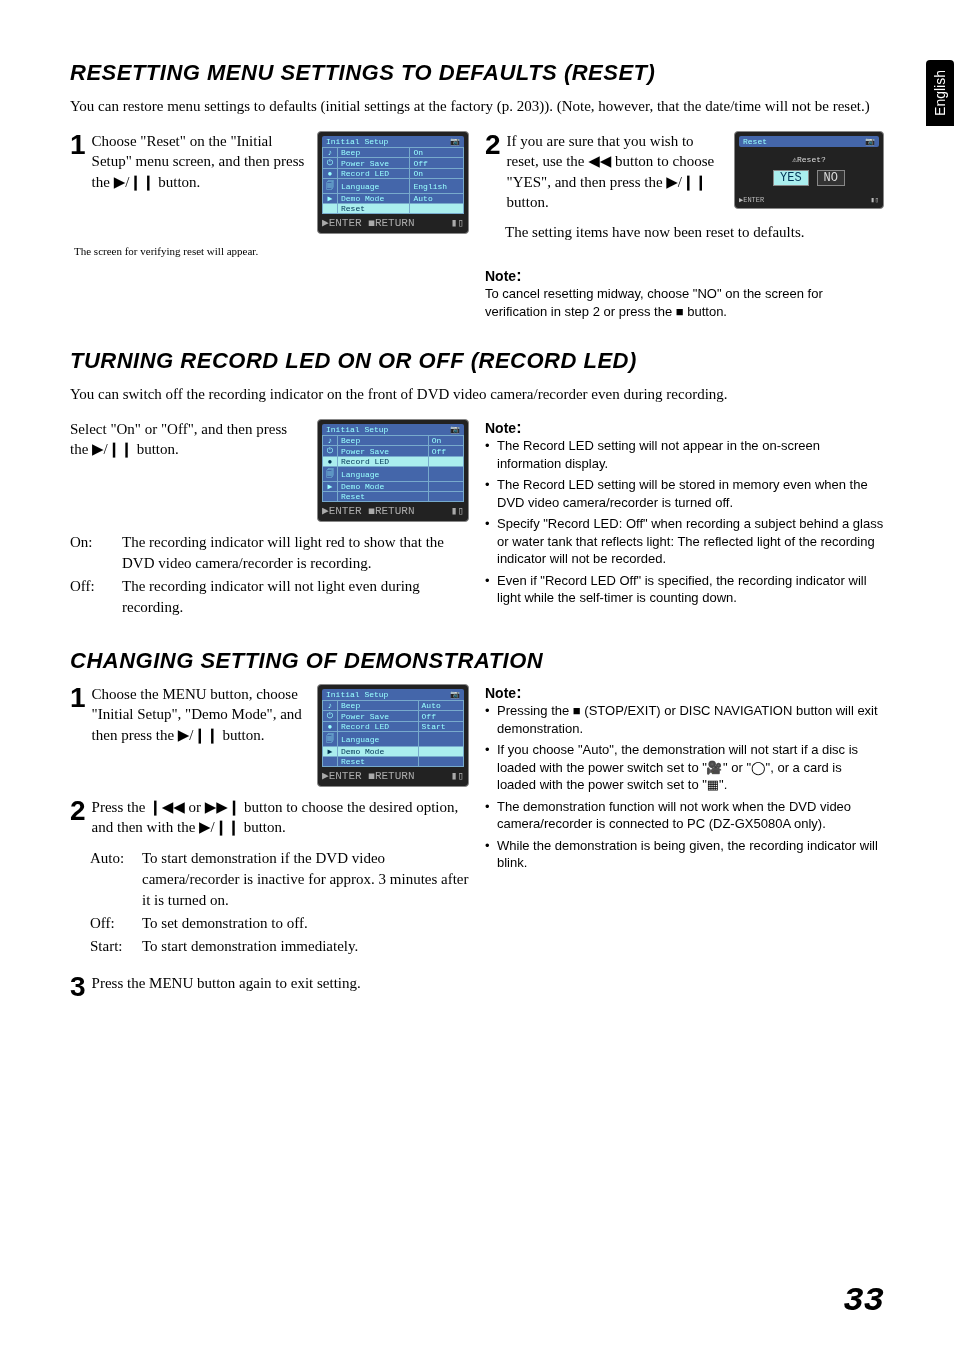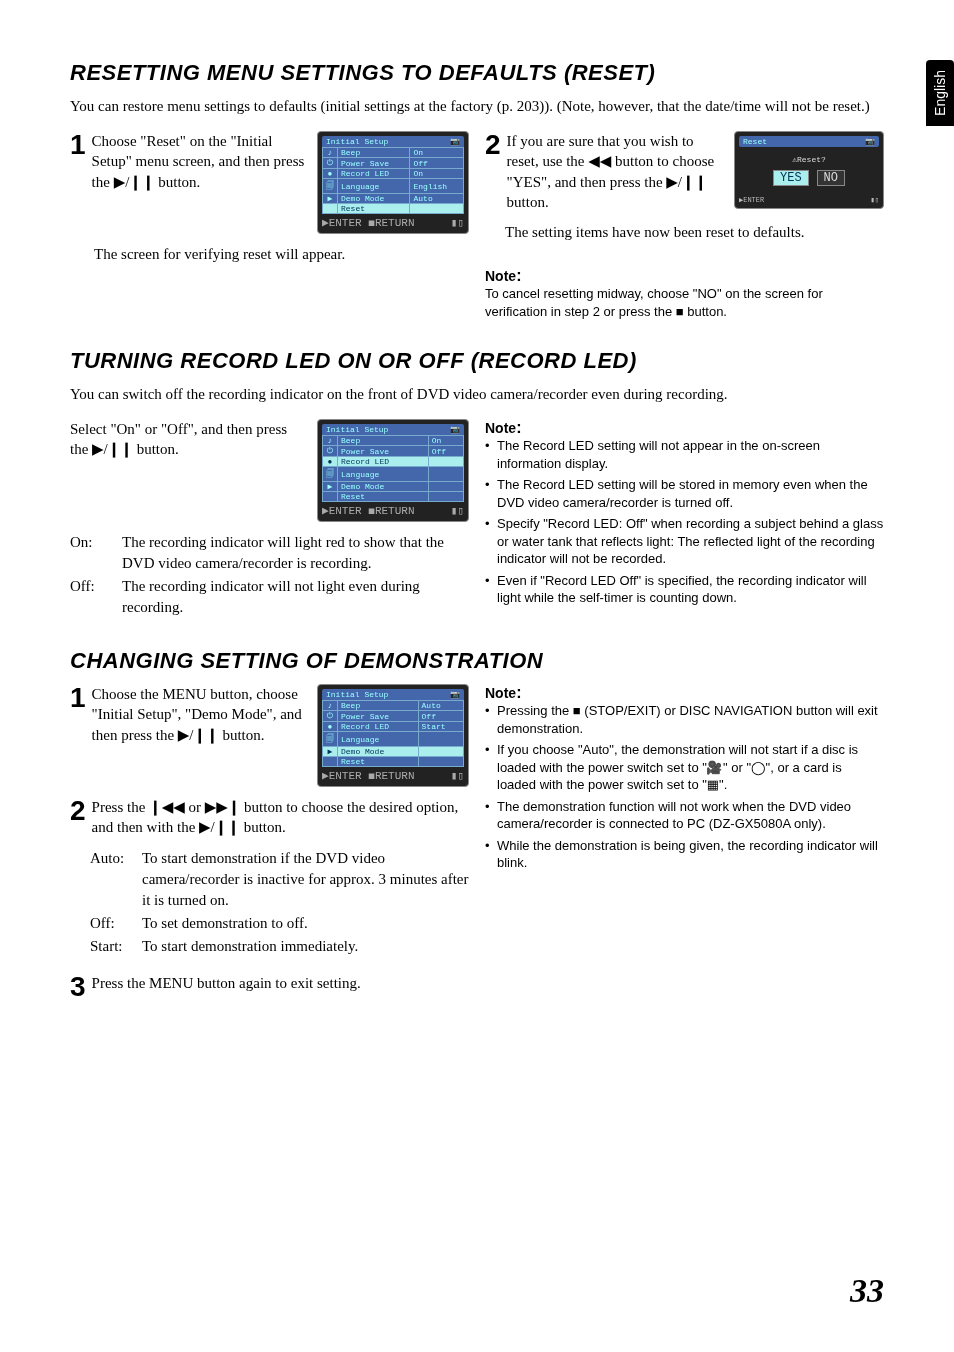--- a/index.html
+++ b/index.html
@@ -64,23 +64,23 @@
     flex: 1;
   }
   .big-num {
     font-family: Arial, Helvetica, sans-serif;
     font-weight: bold;
     font-size: 28px;
     line-height: 1;
     flex-shrink: 0;
   }
   .sub-para {
-    font-size: 15px;
+    font-size: 11px;
     line-height: 1.4;
-    margin-left: 24px;
+    margin-left: 4px;
     margin-bottom: 10px;
   }
   .result-para {
     font-size: 15px;
     line-height: 1.4;
     margin-left: 20px;
     margin-top: 10px;
     margin-bottom: 10px;
   }
   .note-head {
@@ -154,22 +154,22 @@
     padding: 8px 0;
   }
   .osd2 .btns { display: flex; gap: 8px; justify-content: center; margin-top: 6px; }
   .osd2 .btn { border: 1px solid #888; background: #333; padding: 0 6px; font-size: 12px; }
   .osd2 .btn.sel { background: #aee; color: #035; }
   .osd2 .foot { padding-top: 2px; display: flex; justify-content: space-between; font-size: 7px; color: #bbb; }
 
   .page-num {
     position: absolute;
     right: 70px;
-    bottom: 42px;
-    font-family: Liberation Serif, serif;
+    bottom: 32px;
+    font-family: Liberation Mono, monospace;
     font-weight: 900;
     font-style: italic;
     font-size: 34px;
   }
 
   .spacer-lg { height: 28px; }
   .spacer-md { height: 14px; }
 </style>
 </head>
 <body>

